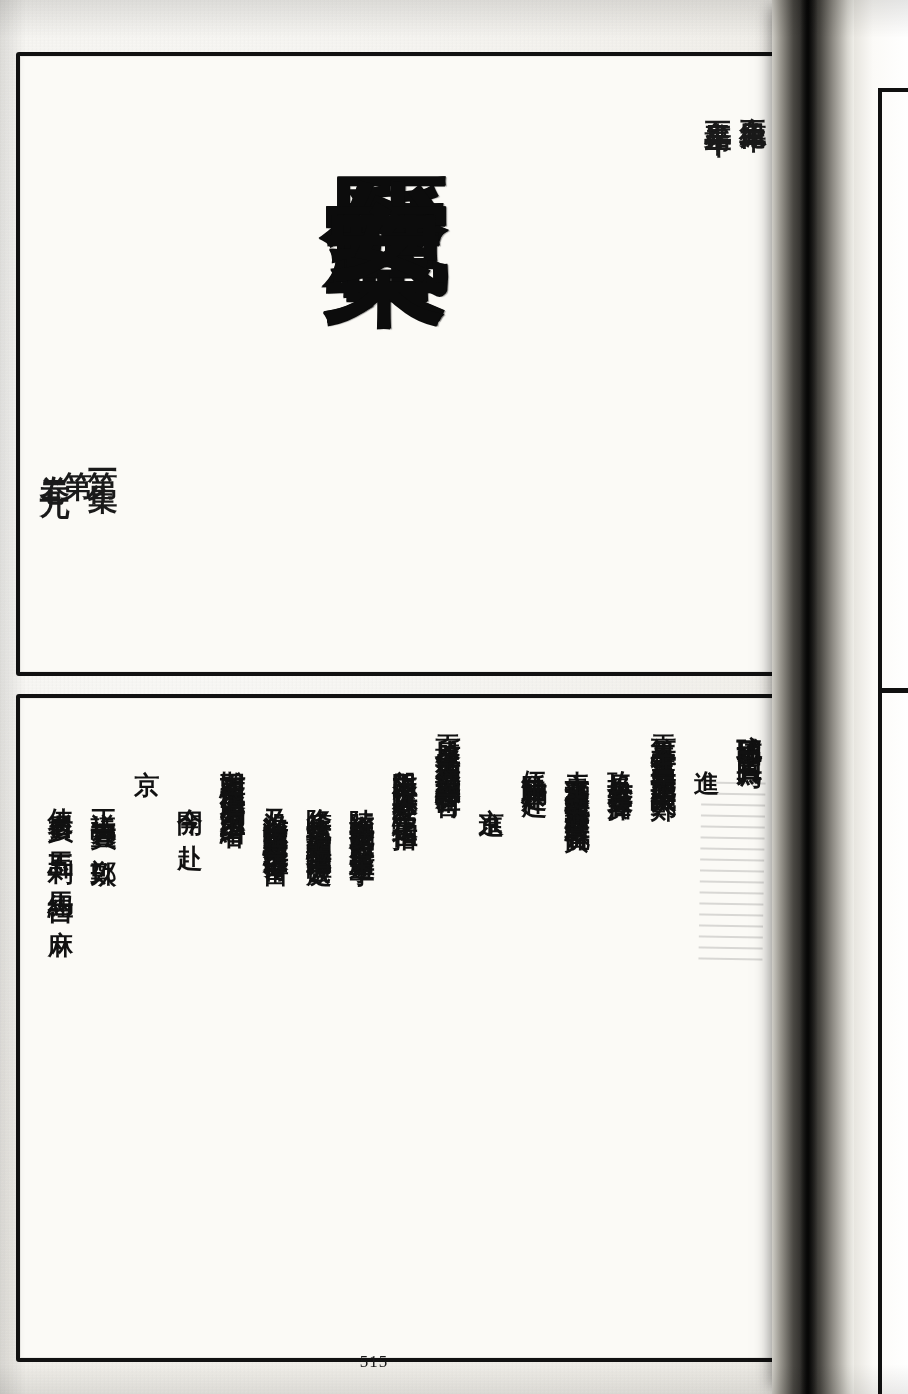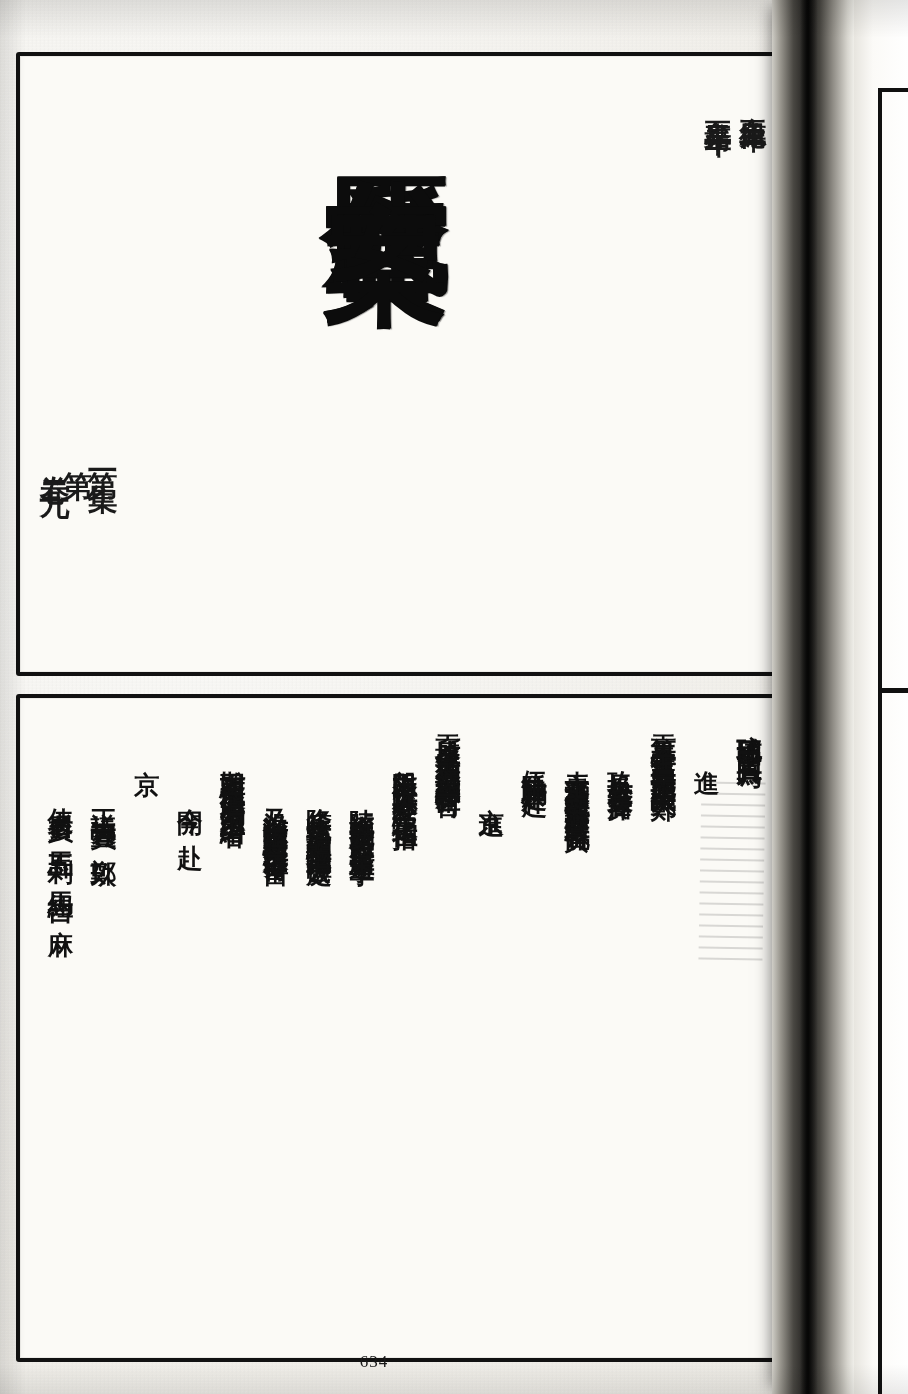--- a/index.html
+++ b/index.html
@@ -285,18 +285,18 @@
 
   <div id="stamp"></div>
 
   <div id="gutter"></div>
   <div id="gutter-dark"></div>
   <div id="facing-page"></div>
   <div id="facing-border-top"></div>
   <div id="facing-border-left"></div>
   <div id="facing-border-mid"></div>
 
-  <div id="page-number">634</div>
+  <div id="page-number">515</div>
 
   <div id="edge-top"></div>
   <div id="edge-left"></div>
   <div id="edge-bottom"></div>
 </div>
 
 </body></html>

